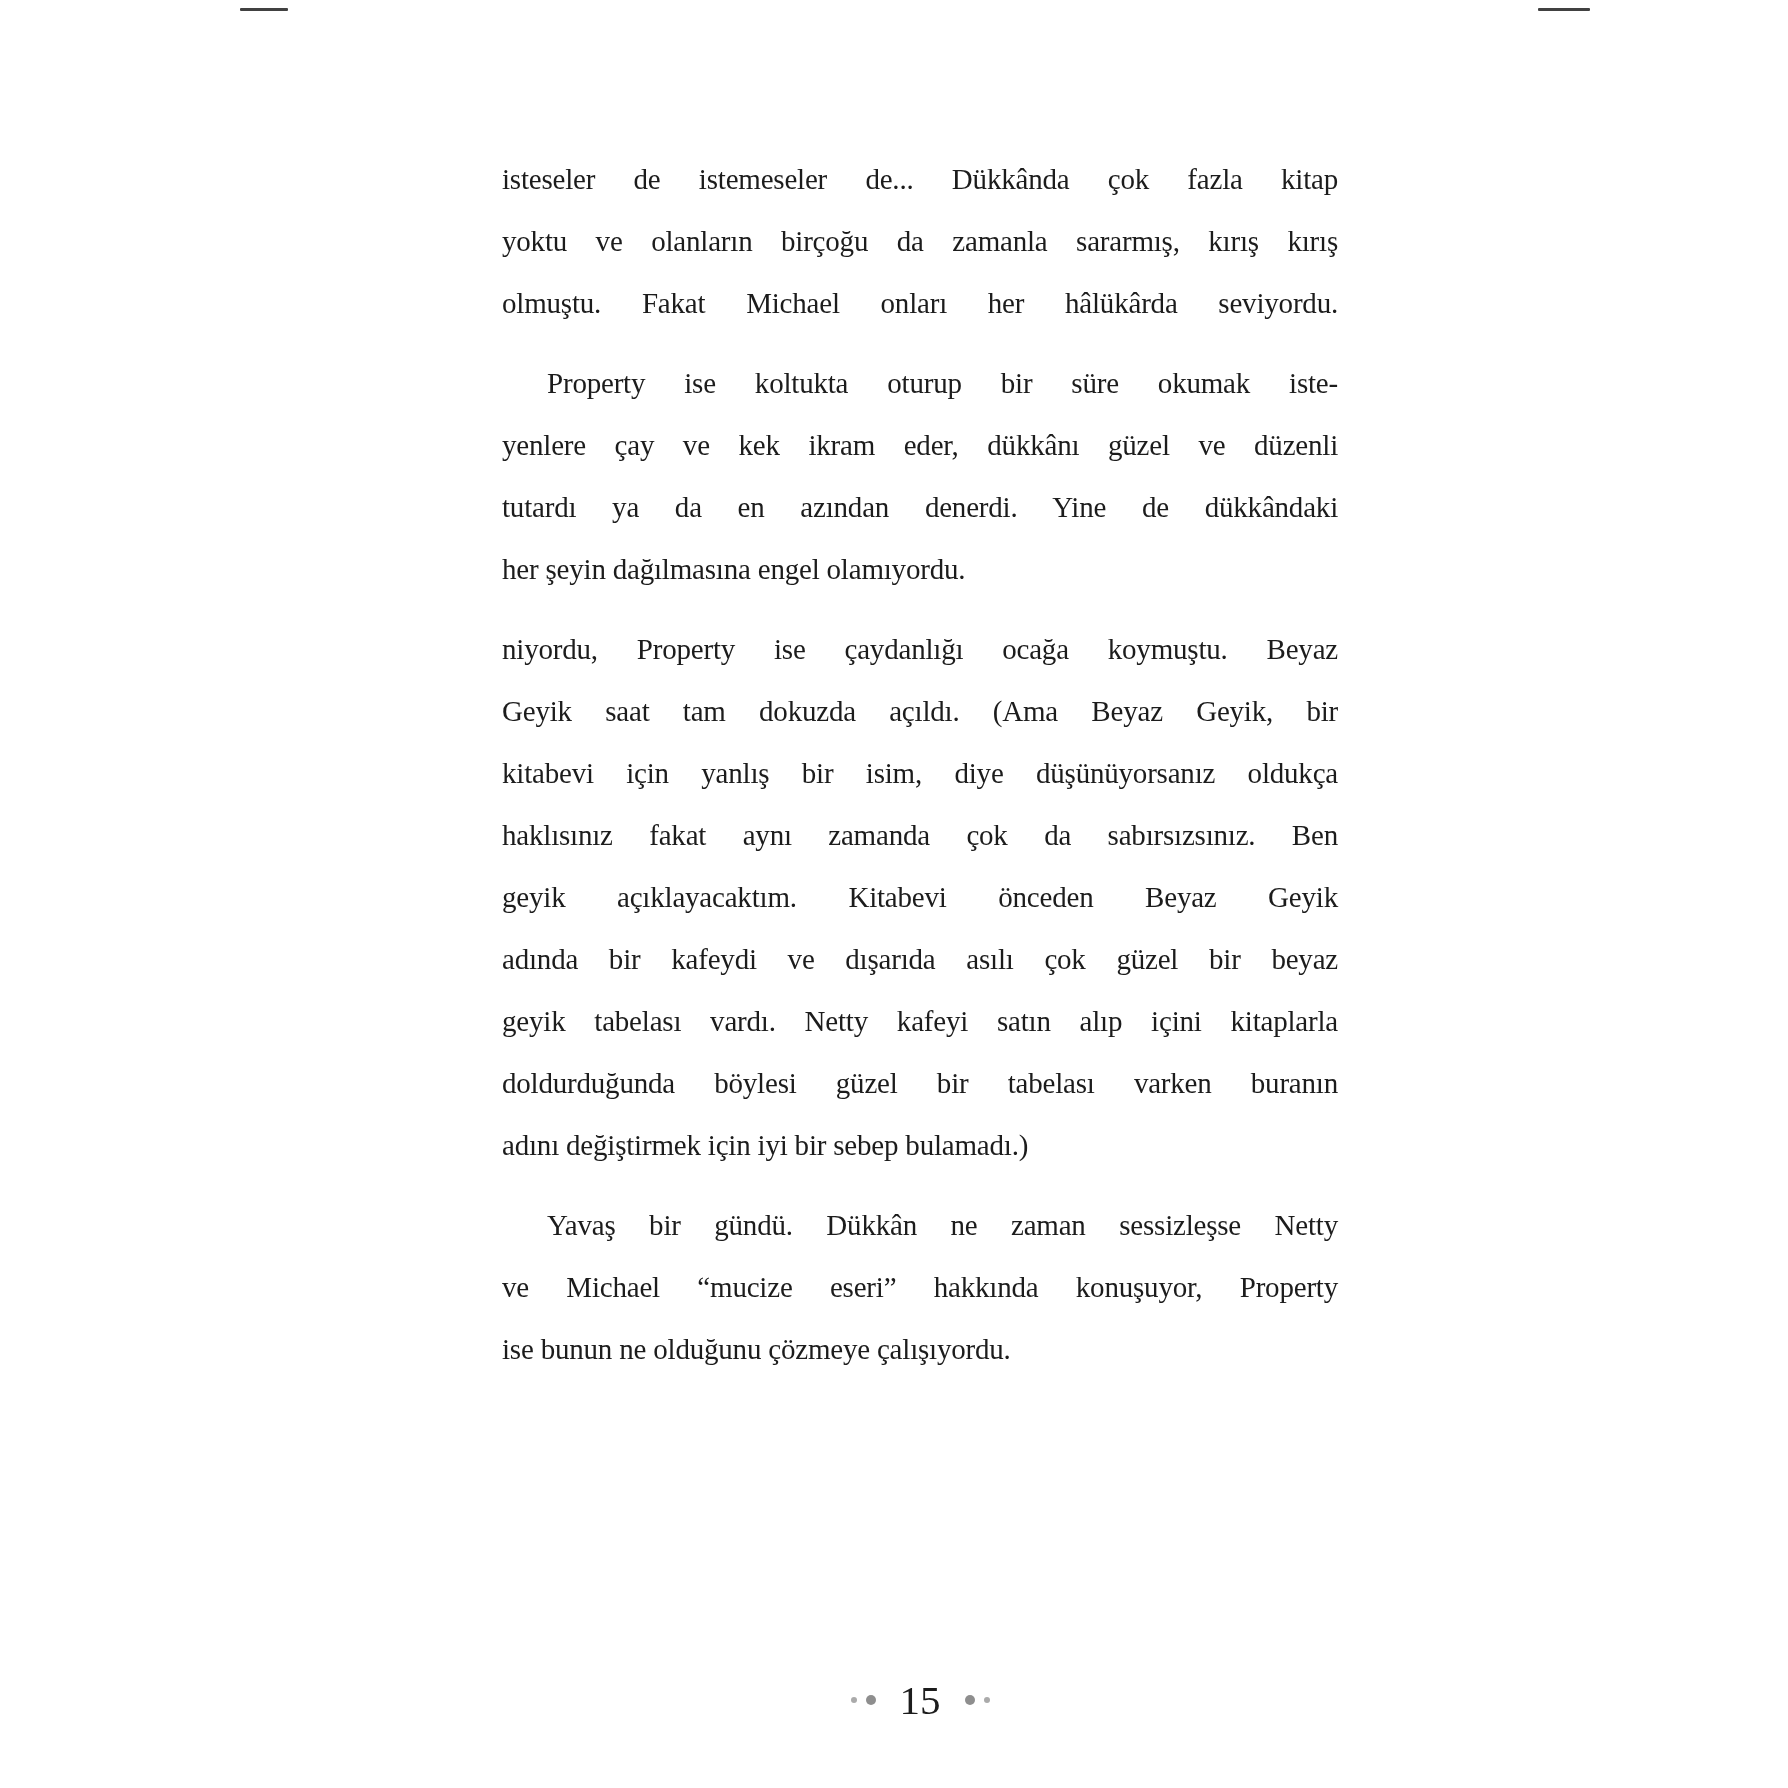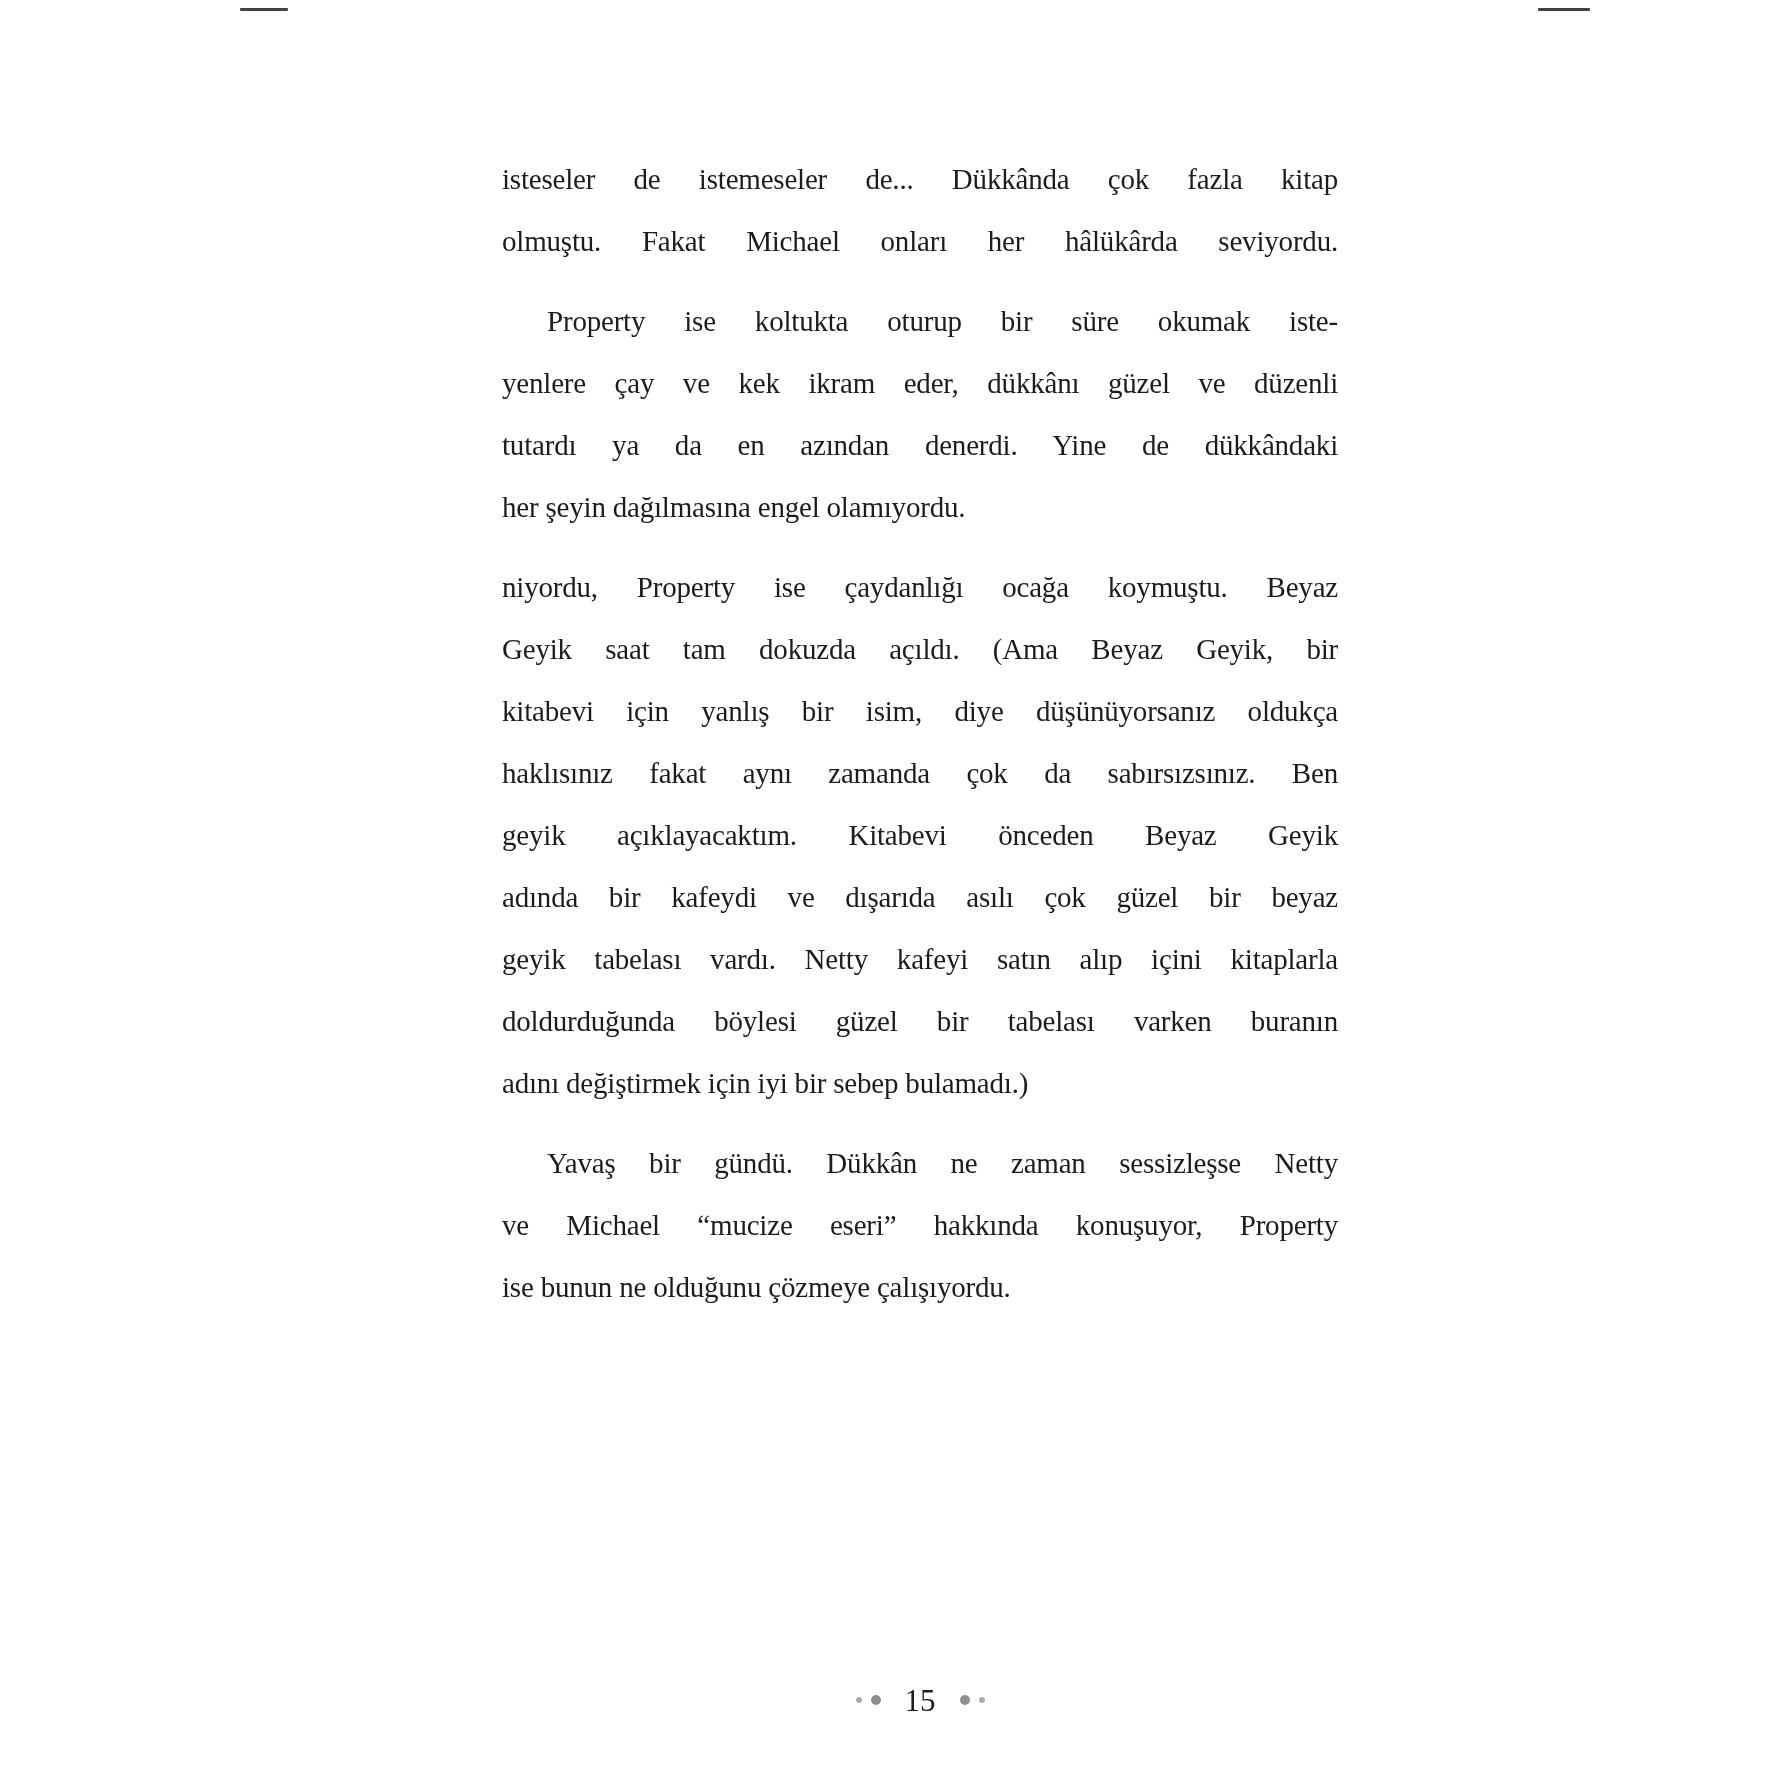--- a/index.html
+++ b/index.html
@@ -42,34 +42,35 @@
   .folio{
     position:absolute;left:502px;top:1664px;width:836px;height:72px;
     display:flex;align-items:center;justify-content:center;
   }
   .dot{border-radius:50%;background:var(--dot-color);display:inline-block;}
   .dot.sm{width:6px;height:6px;opacity:.75;}
   .dot.lg{width:10px;height:10px;}
   .dot + .dot{margin-left:9px;}
   .folio-number{
     color:var(--text-color);
-    font-size:31px;line-height:1;
+    font-size:41px;line-height:1;
     margin:0 24px;
     font-family:"Liberation Serif", serif;
   }
 </style>
 </head>
 <body>
 
 <div class="crop-mark left"></div>
 <div class="crop-mark right"></div>
 
 <main class="text-block">
     <div class="para">
       <div class="line"><span class="">isteseler de istemeseler de... Dükkânda çok fazla kitap</span></div>
+      <div class="line"><span class="">yoktu ve olanların birçoğu da zamanla sararmış, kırış kırış</span></div>
       <div class="line"><span class="">olmuştu. Fakat Michael onları her hâlükârda seviyordu.</span></div>
     </div>
     <div class="para">
       <div class="line indent"><span class="">Property ise koltukta oturup bir süre okumak iste-</span></div>
       <div class="line"><span class="">yenlere çay ve kek ikram eder, dükkânı güzel ve düzenli</span></div>
       <div class="line"><span class="">tutardı ya da en azından denerdi. Yine de dükkândaki</span></div>
       <div class="line last"><span class="">her şeyin dağılmasına engel olamıyordu.</span></div>
     </div>
     <div class="para">
       <div class="line"><span class="">niyordu, Property ise çaydanlığı ocağa koymuştu. Beyaz</span></div>

